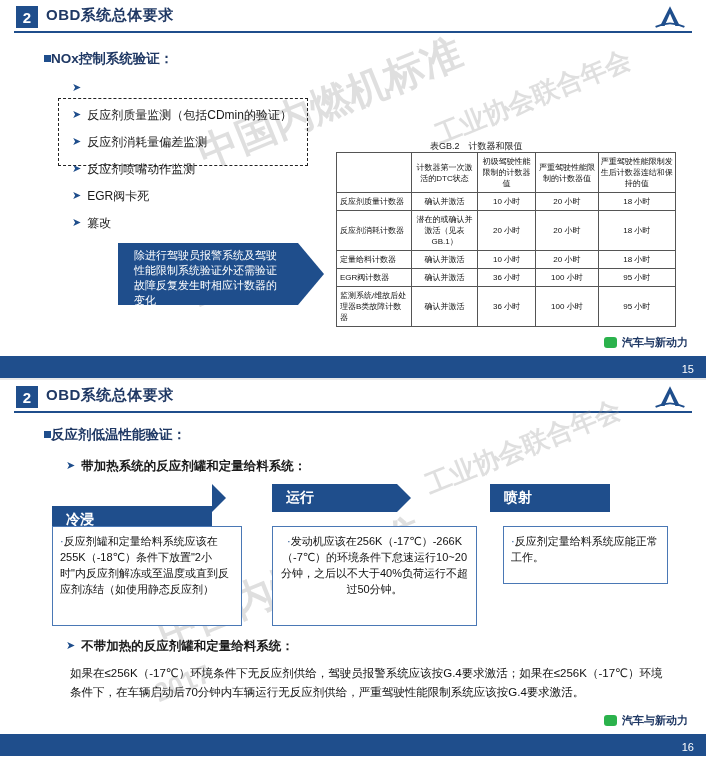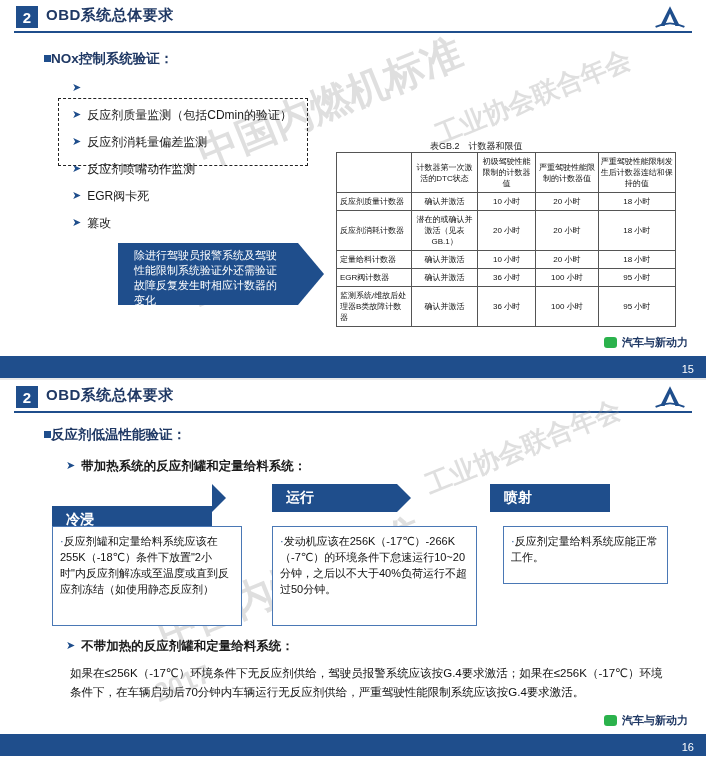--- a/index.html
+++ b/index.html
@@ -319,21 +319,21 @@
   </div>
   <div class="proc-arrow" style="left:397px;top:104px;"></div>
 
   <div class="proc" style="left:490px;top:104px;width:120px;">
     <span>喷射</span>
   </div>
 
   <div class="pbox" style="left:52px;top:146px;width:190px;height:100px;">
     <span class="dot">·</span><span>反应剂罐和定量给料系统应该在255K（-18℃）条件下放置"2小时"内反应剂解冻或至温度或直到反应剂冻结（如使用静态反应剂）</span>
   </div>
-  <div class="pbox" style="left:272px;top:146px;width:205px;height:100px;">
+  <div class="pbox" style="left:272px;top:146px;width:205px;height:100px;text-align:center;">
     <span class="dot">·</span><span>发动机应该在256K（-17℃）-266K（-7℃）的环境条件下怠速运行10~20分钟，之后以不大于40%负荷运行不超过50分钟。</span>
   </div>
   <div class="pbox" style="left:503px;top:146px;width:165px;height:58px;">
     <span class="dot">·</span><span>反应剂定量给料系统应能正常工作。</span>
   </div>
 
   <div class="b2" style="left:66px;top:258px;">
     <span class="ar">➤</span>
     <span>不带加热的反应剂罐和定量给料系统：</span>
   </div>

